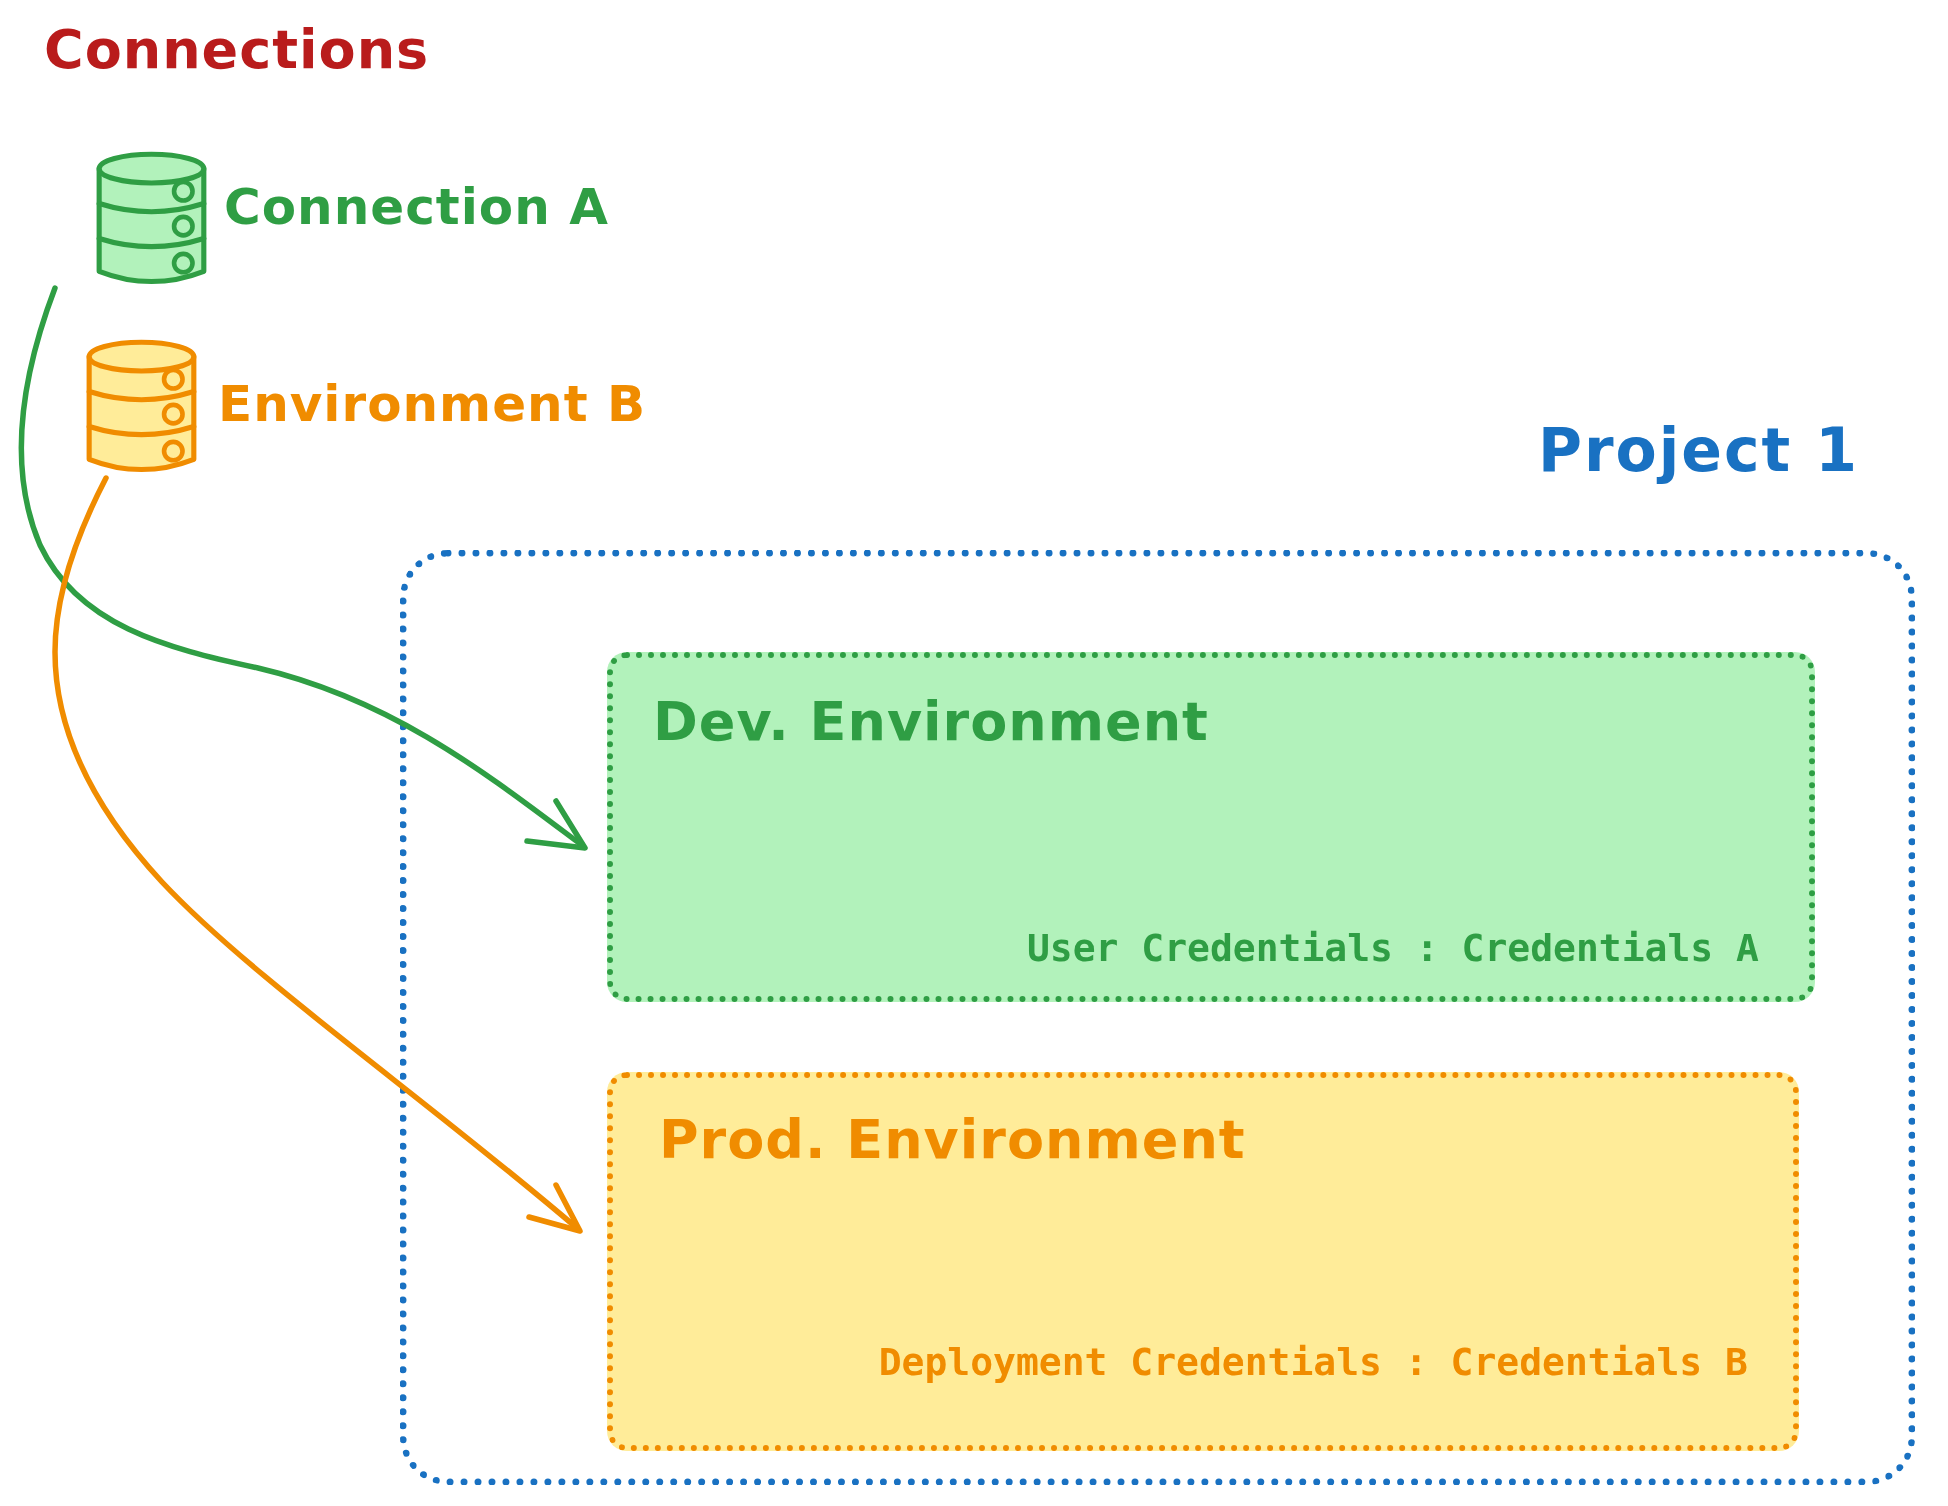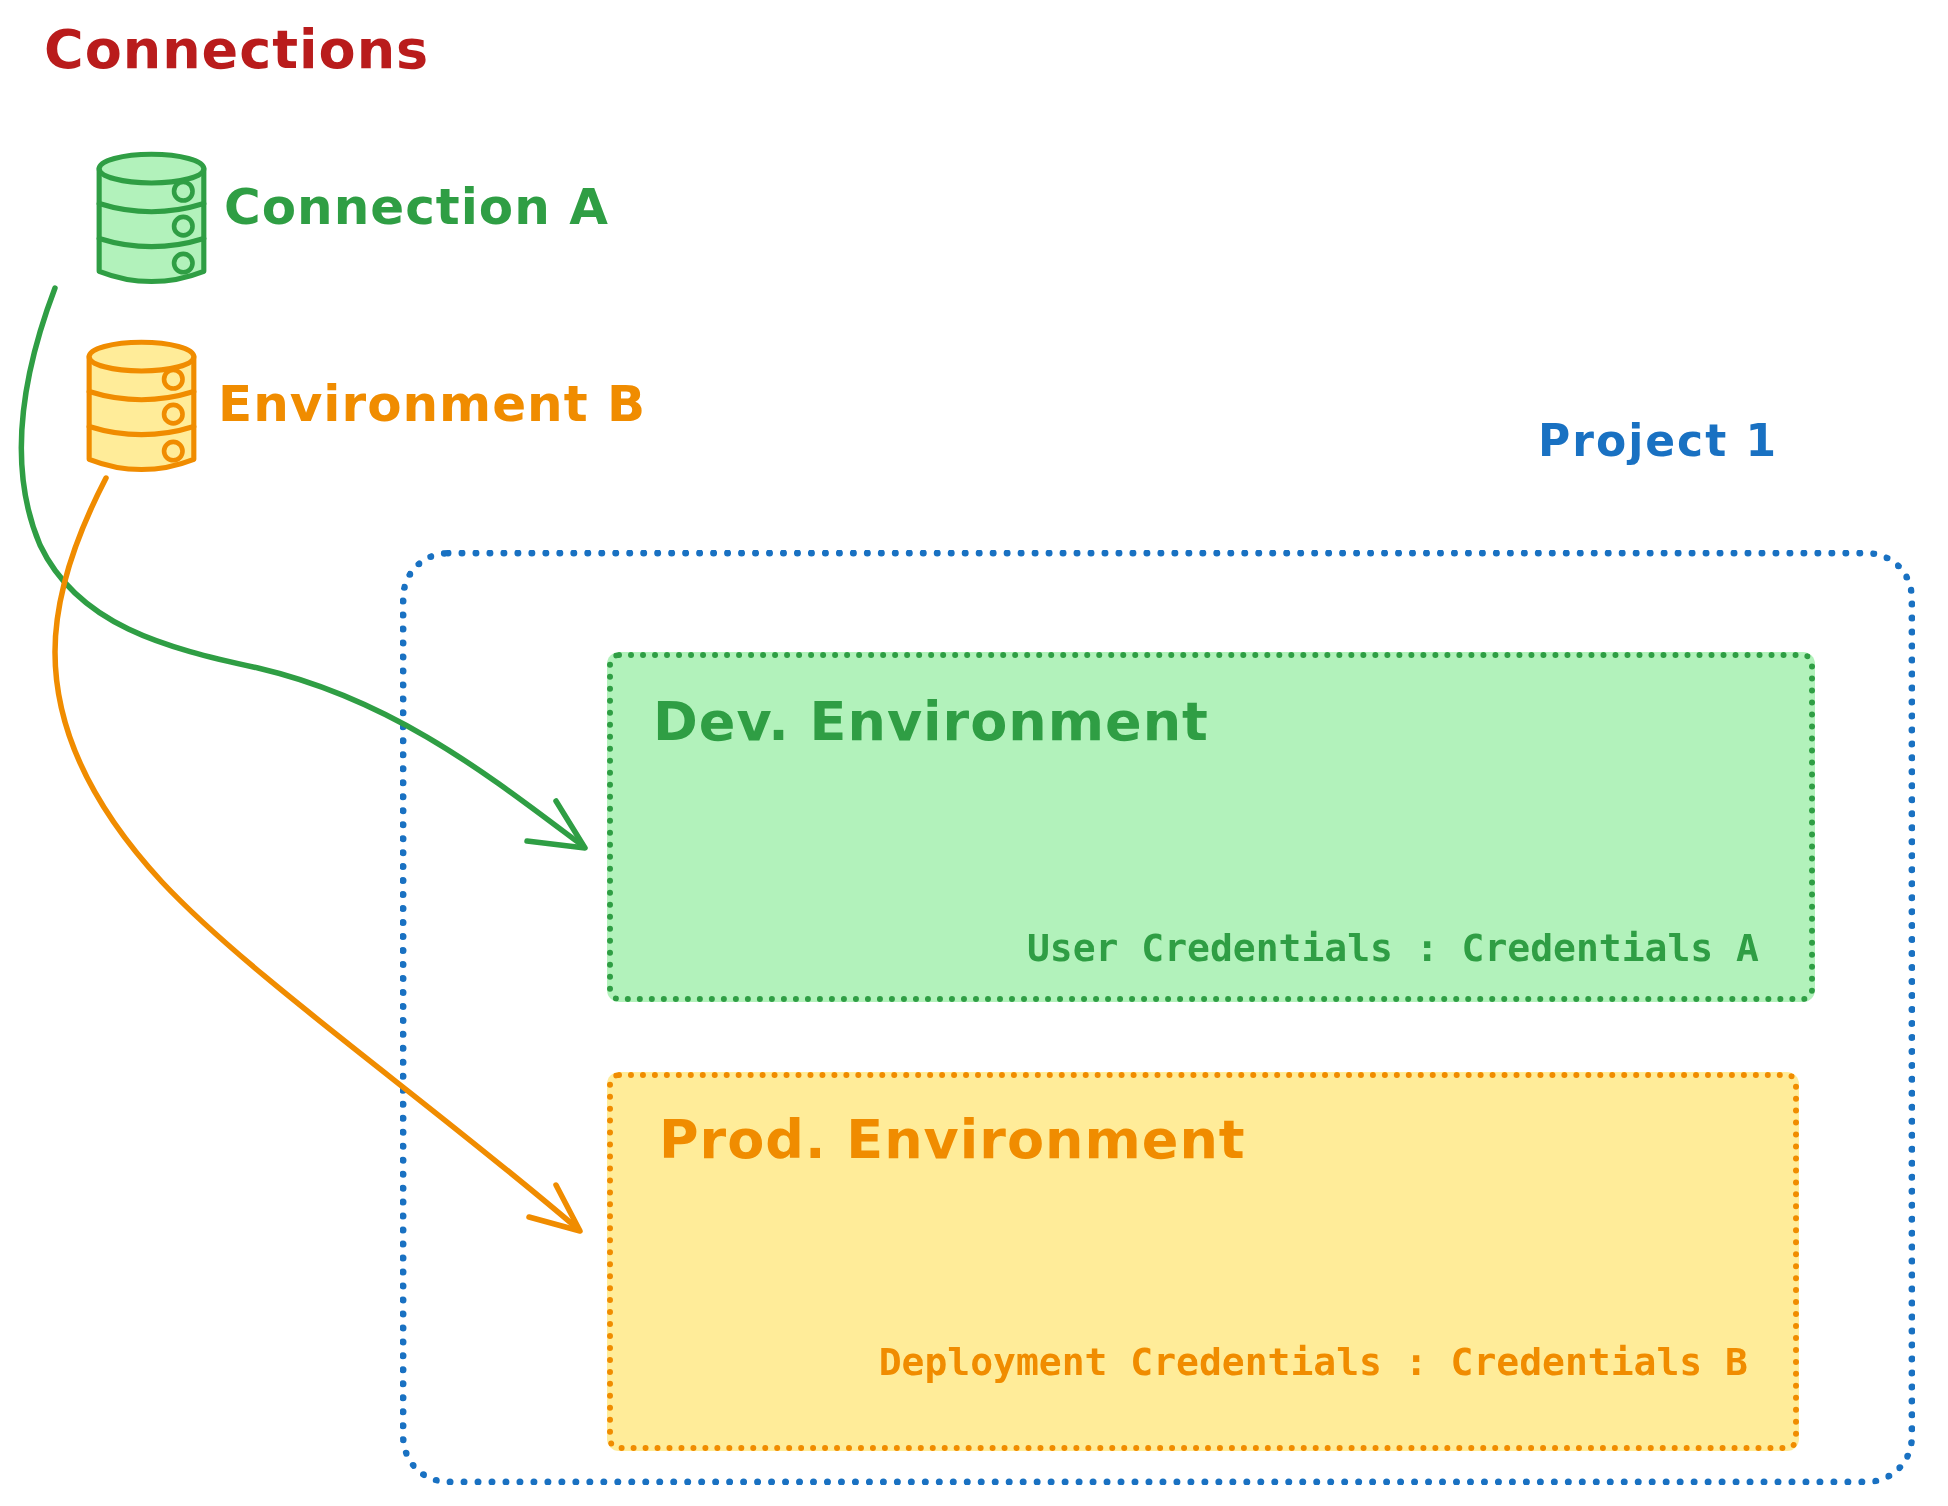--- a/index.html
+++ b/index.html
@@ -20,32 +20,32 @@
 
   .conn-label{
     font-size:50px;font-weight:600;letter-spacing:1px;
     white-space:nowrap;
   }
   .c-green{color:#2f9e44;}
   .c-orange{color:#f08c00;}
 
   .project-label{
     left:1538px;top:415px;
-    font-size:44px;font-weight:700;color:#1971c2;
+    font-size:60px;font-weight:700;color:#1971c2;
     letter-spacing:2px;white-space:nowrap;
   }
 
   .project-box{
     left:400px;top:550px;width:1515px;height:935px;
     border:7px dotted #1971c2;border-radius:48px;
     box-sizing:border-box;background:transparent;
   }
 
   .env-box{
-    box-sizing:border-box;border-radius:12px;
+    box-sizing:border-box;border-radius:20px;
   }
   .env-dev{
     left:607px;top:652px;width:1208px;height:350px;
     background:#b2f2bb;border:6px dotted #2f9e44;
   }
   .env-prod{
     left:607px;top:1072px;width:1192px;height:379px;
     background:#ffec99;border:6px dotted #f08c00;
   }
   .env-title{

